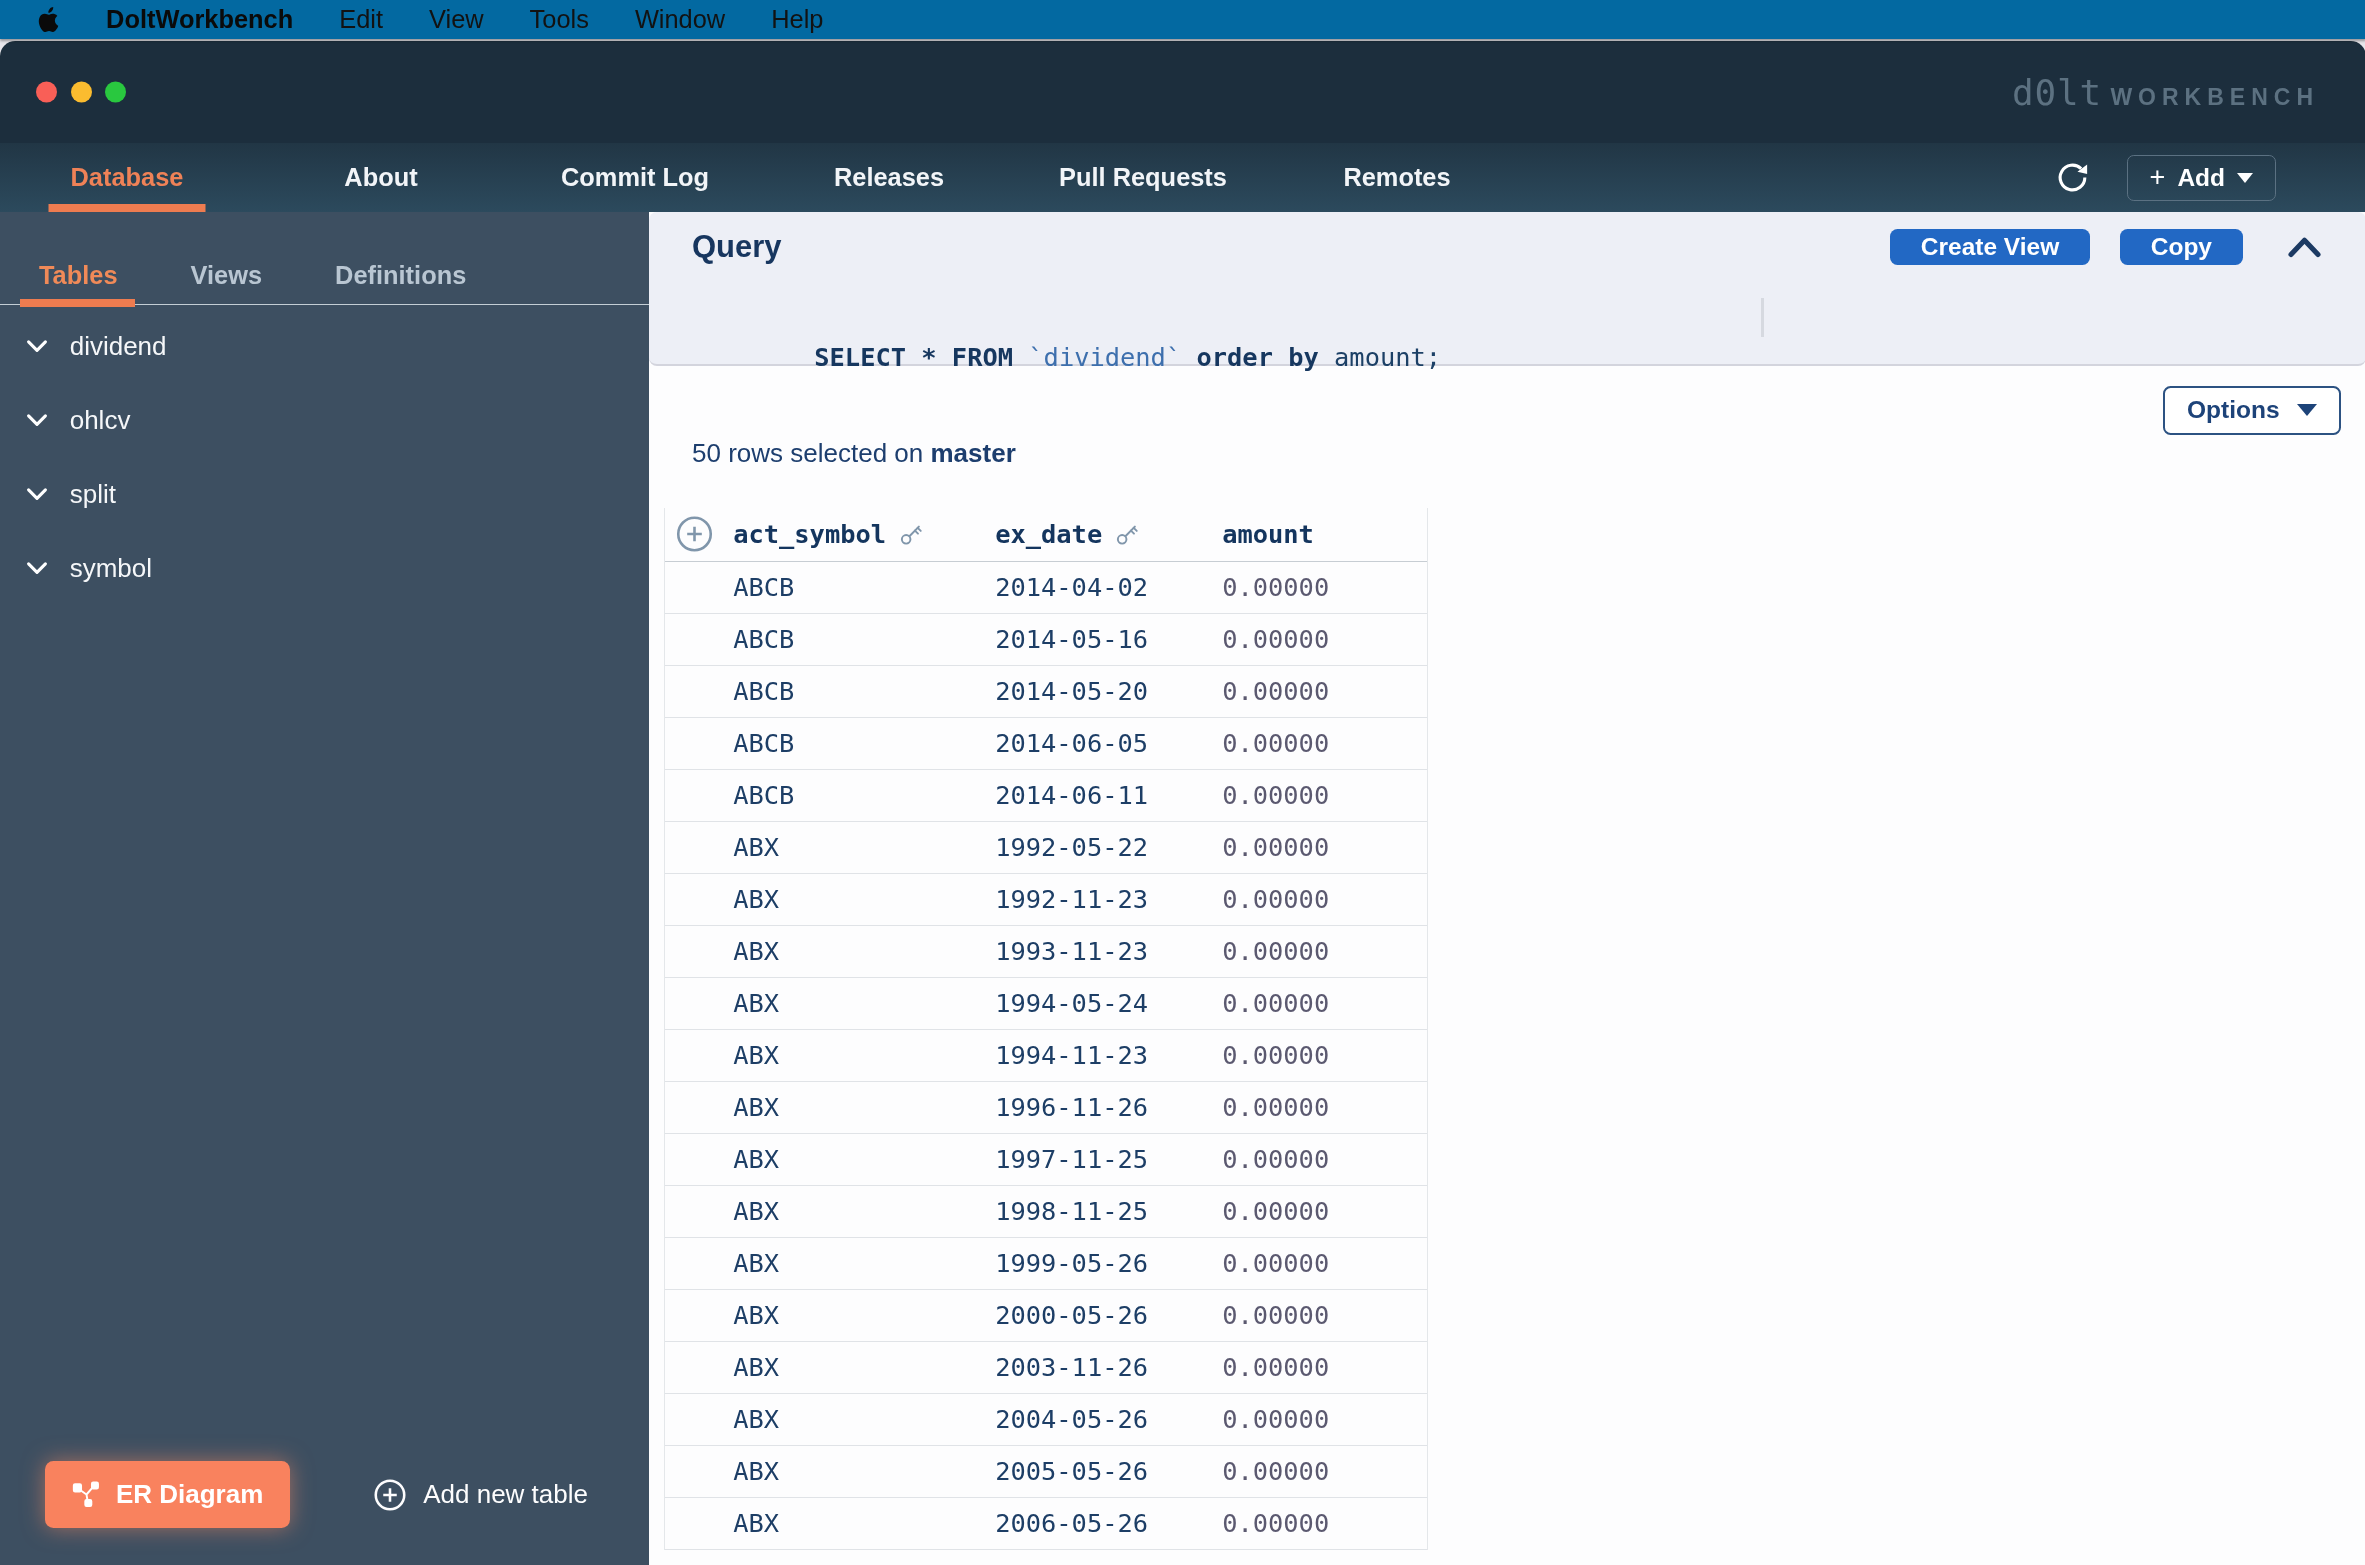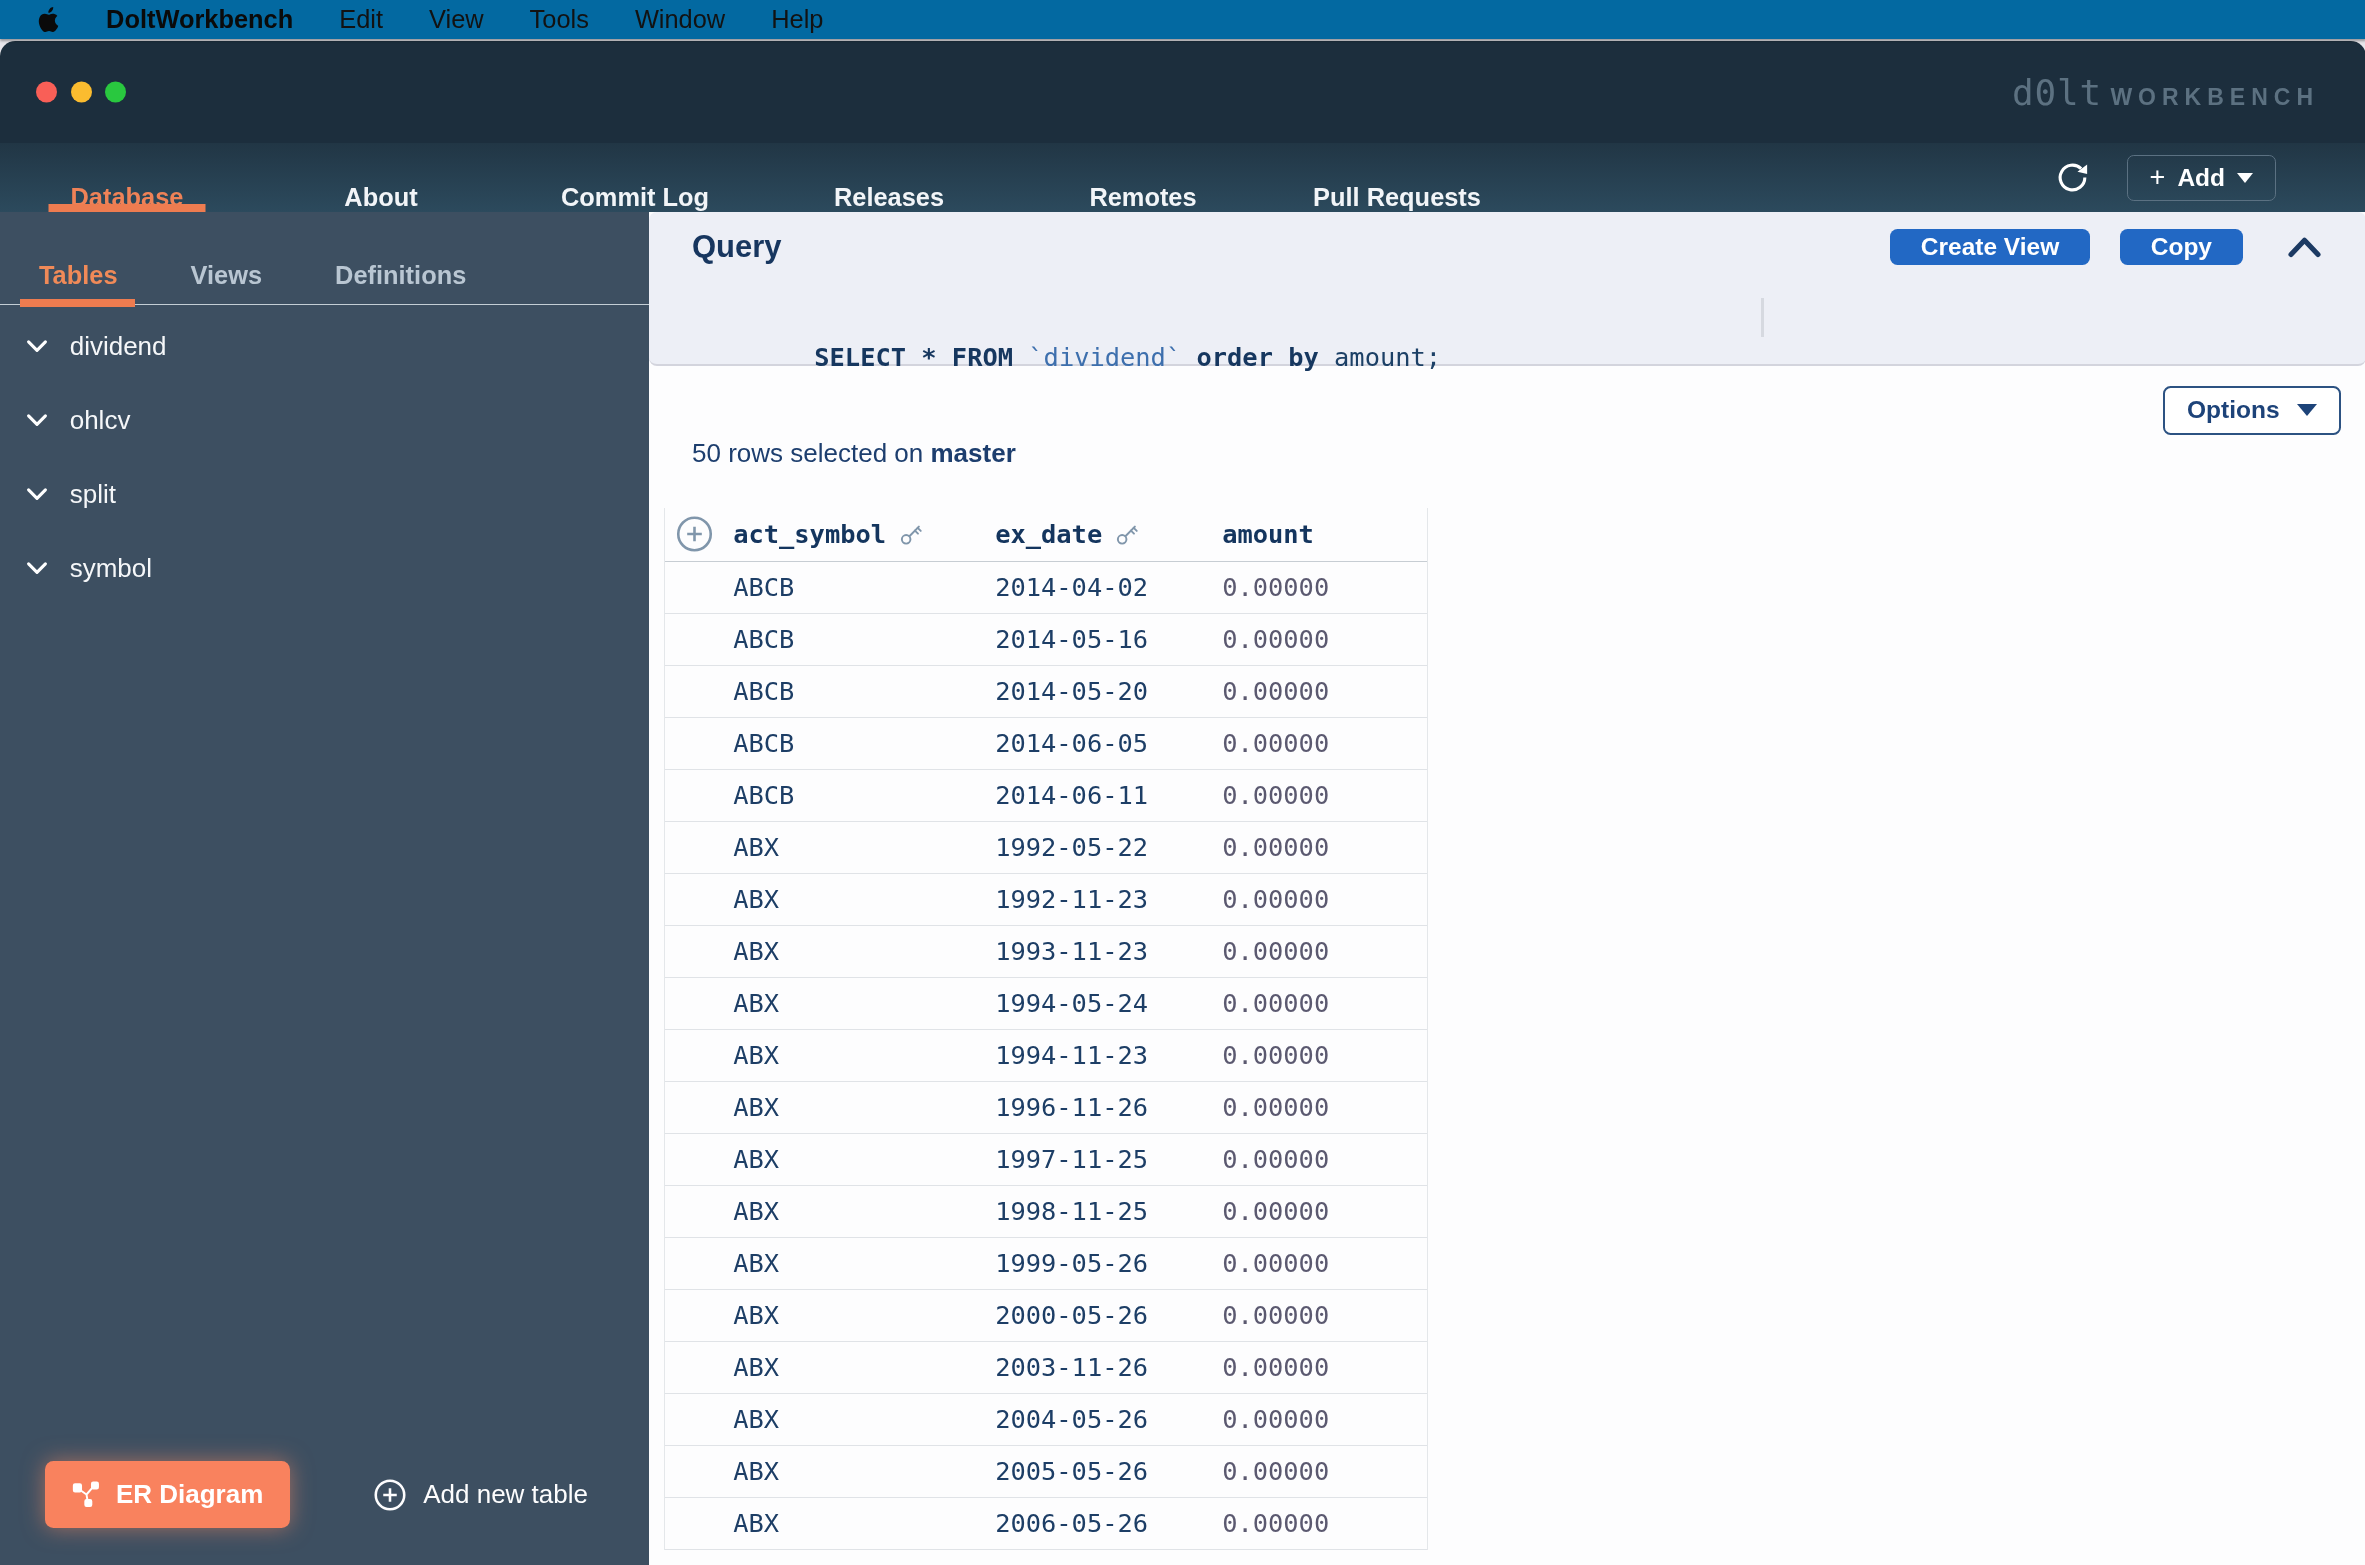--- a/index.html
+++ b/index.html
@@ -50,21 +50,21 @@
     display:flex; align-items:baseline; gap:8.5px; color:#5c7181; }
   .brand .dolt { font-family:"DejaVu Sans Mono", monospace; font-size:36px; font-weight:400; letter-spacing:0.8px; }
   .brand .wb   { font-size:23px; font-weight:700; letter-spacing:6px; }
 
   
   .navbar {
     height:69px; background:linear-gradient(#213645,#2c4a5d);
     display:flex; align-items:stretch;
   }
   .nav-tab {
-    width:254px; display:flex; align-items:flex-end; justify-content:center;
+    width:254px; display:flex; align-items:center; justify-content:center;
     color:#f2f5f8; font-size:25.4px; font-weight:600; position:relative; cursor:default;
   }
   .nav-tab.active { color:#ef8257; }
   .nav-tab.active::after {
     content:""; position:absolute; bottom:0; left:50%; transform:translateX(-50%);
     width:157px; height:7.6px; background:#ee7c50;
   }
   .nav-right { margin-left:auto; display:flex; align-items:center; gap:36px; padding-right:90px; }
   .refresh-btn { width:37px; height:37px; display:flex; }
   .add-btn {
@@ -203,24 +203,24 @@
         <span class="nav-tab">
           <span>About</span>
         </span>
         <span class="nav-tab">
           <span>Commit Log</span>
         </span>
         <span class="nav-tab">
           <span>Releases</span>
         </span>
         <span class="nav-tab">
+          <span>Pull Requests</span>
+        </span>
+        <span class="nav-tab">
           <span>Remotes</span>
-        </span>
-        <span class="nav-tab">
-          <span>Pull Requests</span>
         </span>
       </span>
     <div class="nav-right">
       <span class="refresh-btn">
         <svg viewBox="0 0 24 24" width="37" height="37" fill="none" stroke="#fff" stroke-width="2">
           <path d="M20 12a8 8 0 1 1-2.4-5.7"></path>
           <polygon points="21.5,3.5 21.5,9.8 15.2,8.2" fill="#fff" stroke="none"></polygon>
         </svg>
       </span>
       <button class="add-btn">

